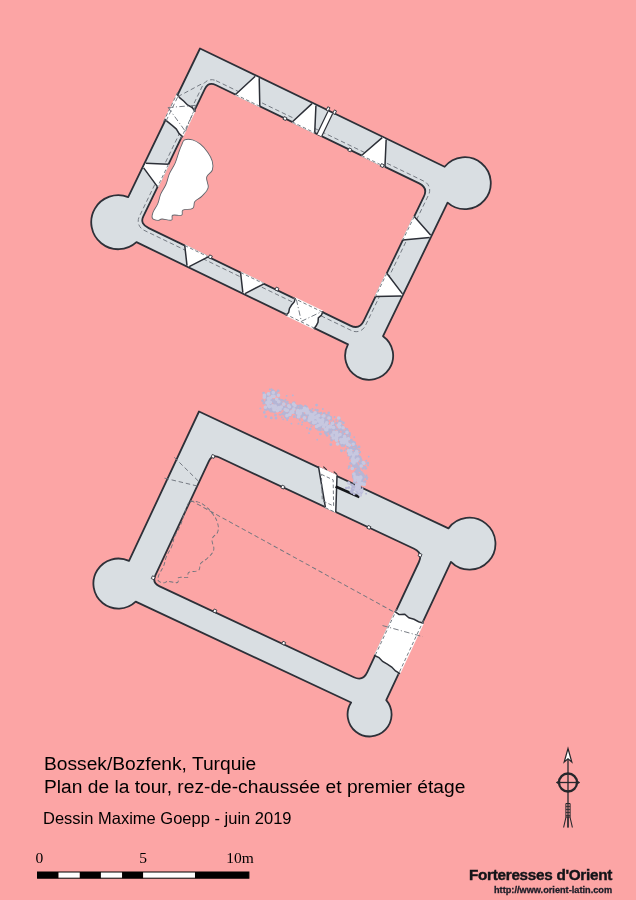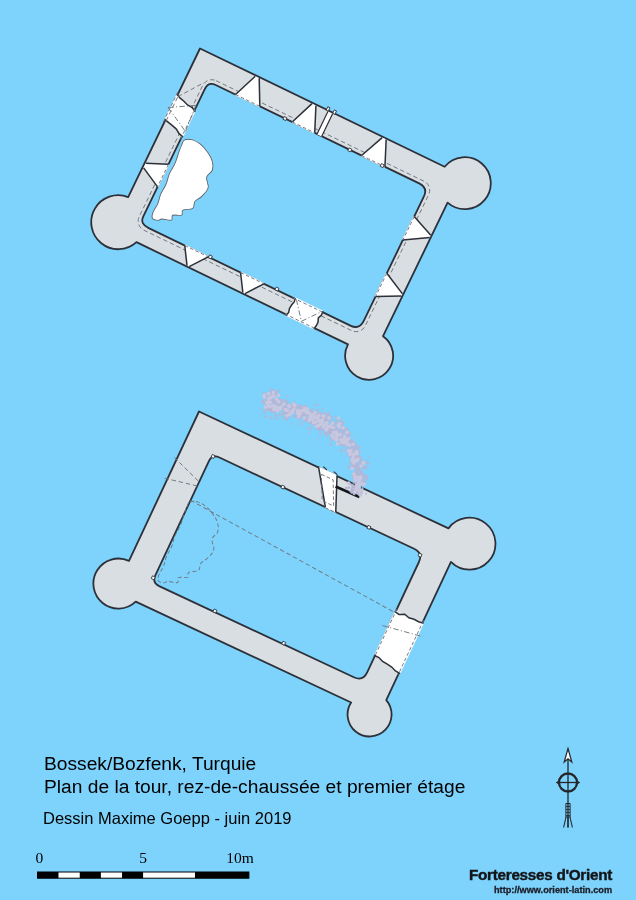--- a/index.html
+++ b/index.html
@@ -1,17 +1,17 @@
 <!DOCTYPE html>
 <html><head>
 <meta charset="utf-8">
 <title>Bossek/Bozfenk</title>
 <style>
 html,body{margin:0;padding:0;background:#fff;}
-#page{position:relative;width:636px;height:900px;background:#7dd3fc;overflow:hidden;}
+#page{position:relative;width:636px;height:900px;background:#fca5a5;overflow:hidden;}
 </style>
 </head>
 <body>
 <div id="page">
 <svg width="636" height="900" viewBox="0 0 636 900" xmlns="http://www.w3.org/2000/svg">
 
 <g transform="translate(200.0 48.5) rotate(25.8)">
 
 <path d="M0 0 L271.7 0 A26 26 0 1 1 290 31.04 L290 179.34 A24 24 0 1 1 262.02 202 L27.08 202 A27 27 0 1 1 0 165.07 Z M22 34 Q22 26 30 26 L256 26 Q266 26 266 36 L266 174 Q266 184 256 184 L32 184 Q22 184 22 176 Z" fill="#d9dee2" stroke="#2d3038" stroke-width="1.8" fill-rule="evenodd" stroke-linejoin="round"></path>
 

